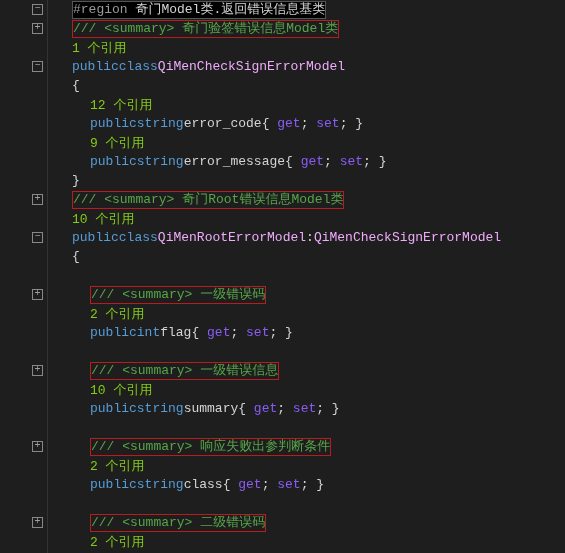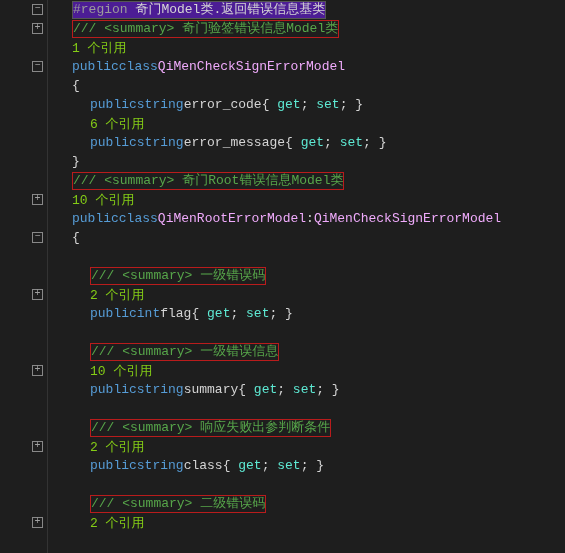--- a/index.html
+++ b/index.html
@@ -42,38 +42,38 @@
     padding-left: 6px;
     padding-top: 0;
   }
   .line {
     height: 19px;
     white-space: pre;
     display: flex;
     align-items: center;
   }
   .region-hl {
-    background: #4c1d95;
+    background: #000000;
     border: 1px solid #555;
     display: inline-block;
     height: 18px;
     line-height: 16px;
   }
   .summary-box {
     border: 1px solid #b91c1c;
     color: #57a64a;
     display: inline-block;
     height: 18px;
     line-height: 16px;
   }
   .kw { color: #569cd6; }
   .type { color: #f0abfc; }
   .ref { color: #84cc16; }
   .punct { color: #d4d4d4; }
-  .accessor { color: #5eead4; }
+  .accessor { color: #8b5cf6; }
   .ident { color: #d4d4d4; }
   .pre { color: #9b9b9b; }
   .i1 { padding-left: 18px; }
   .i2 { padding-left: 36px; }
 </style>
 </head>
 <body>
 
 <div class="gutter">
   <div class="gutter-row">
@@ -127,23 +127,24 @@
 
 <div class="code">
 
   <div class="line i1"><span class="region-hl"><span class="pre">#region</span><span> 奇门Model类.返回错误信息基类</span></span></div>
 
   <div class="line i1"><span class="summary-box">/// &lt;summary&gt; 奇门验签错误信息Model类</span></div>
   <div class="line i1"><span class="ref">1 个引用</span></div>
   <div class="line i1"><span class="kw">public</span> <span class="kw">class</span> <span class="type">QiMenCheckSignErrorModel</span></div>
   <div class="line i1"><span class="punct">{</span></div>
 
+  <div class="line i2"><span class="ref">12 个引用</span></div>
   <div class="line i2"><span class="kw">public</span> <span class="kw">string</span> <span class="ident">error_code</span> <span class="punct">{ </span><span class="accessor">get</span><span class="punct">; </span><span class="accessor">set</span><span class="punct">; }</span></div>
 
-  <div class="line i2"><span class="ref">6 个引用</span></div>
+  <div class="line i2"><span class="ref">9 个引用</span></div>
   <div class="line i2"><span class="kw">public</span> <span class="kw">string</span> <span class="ident">error_message</span> <span class="punct">{ </span><span class="accessor">get</span><span class="punct">; </span><span class="accessor">set</span><span class="punct">; }</span></div>
 
   <div class="line i1"><span class="punct">}</span></div>
 
   <div class="line i1"><span class="summary-box">/// &lt;summary&gt; 奇门Root错误信息Model类</span></div>
   <div class="line i1"><span class="ref">10 个引用</span></div>
   <div class="line i1"><span class="kw">public</span> <span class="kw">class</span> <span class="type">QiMenRootErrorModel</span> <span class="punct">:</span> <span class="type">QiMenCheckSignErrorModel</span></div>
   <div class="line i1"><span class="punct">{</span></div>
 
   <div class="line"> </div>

